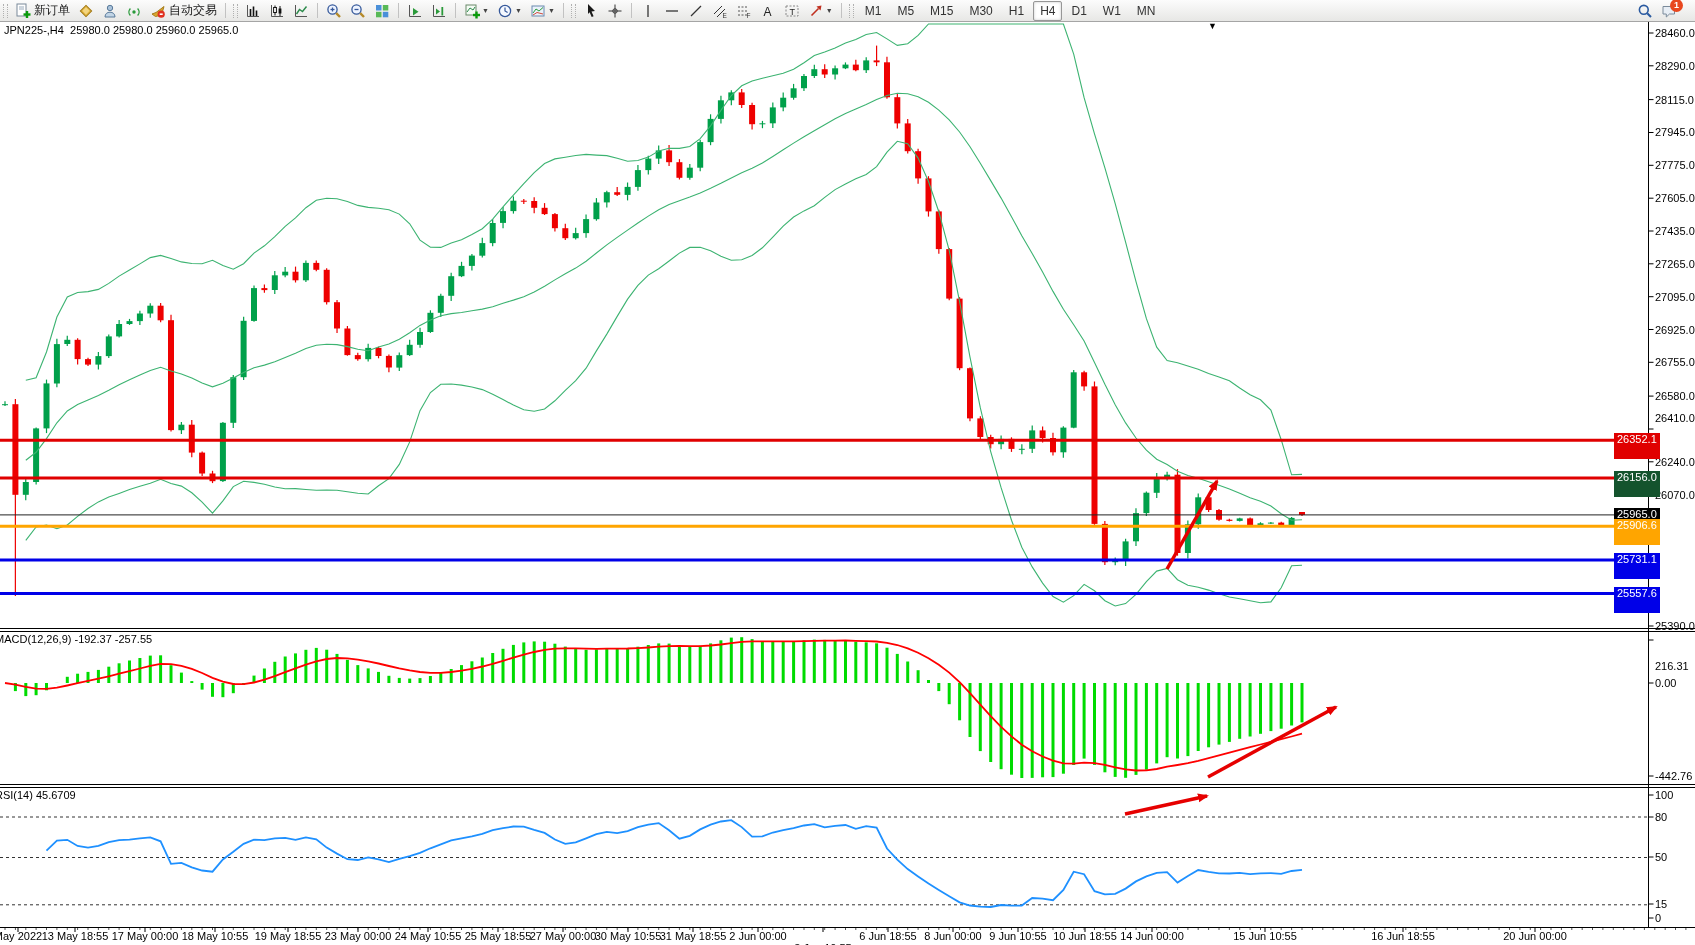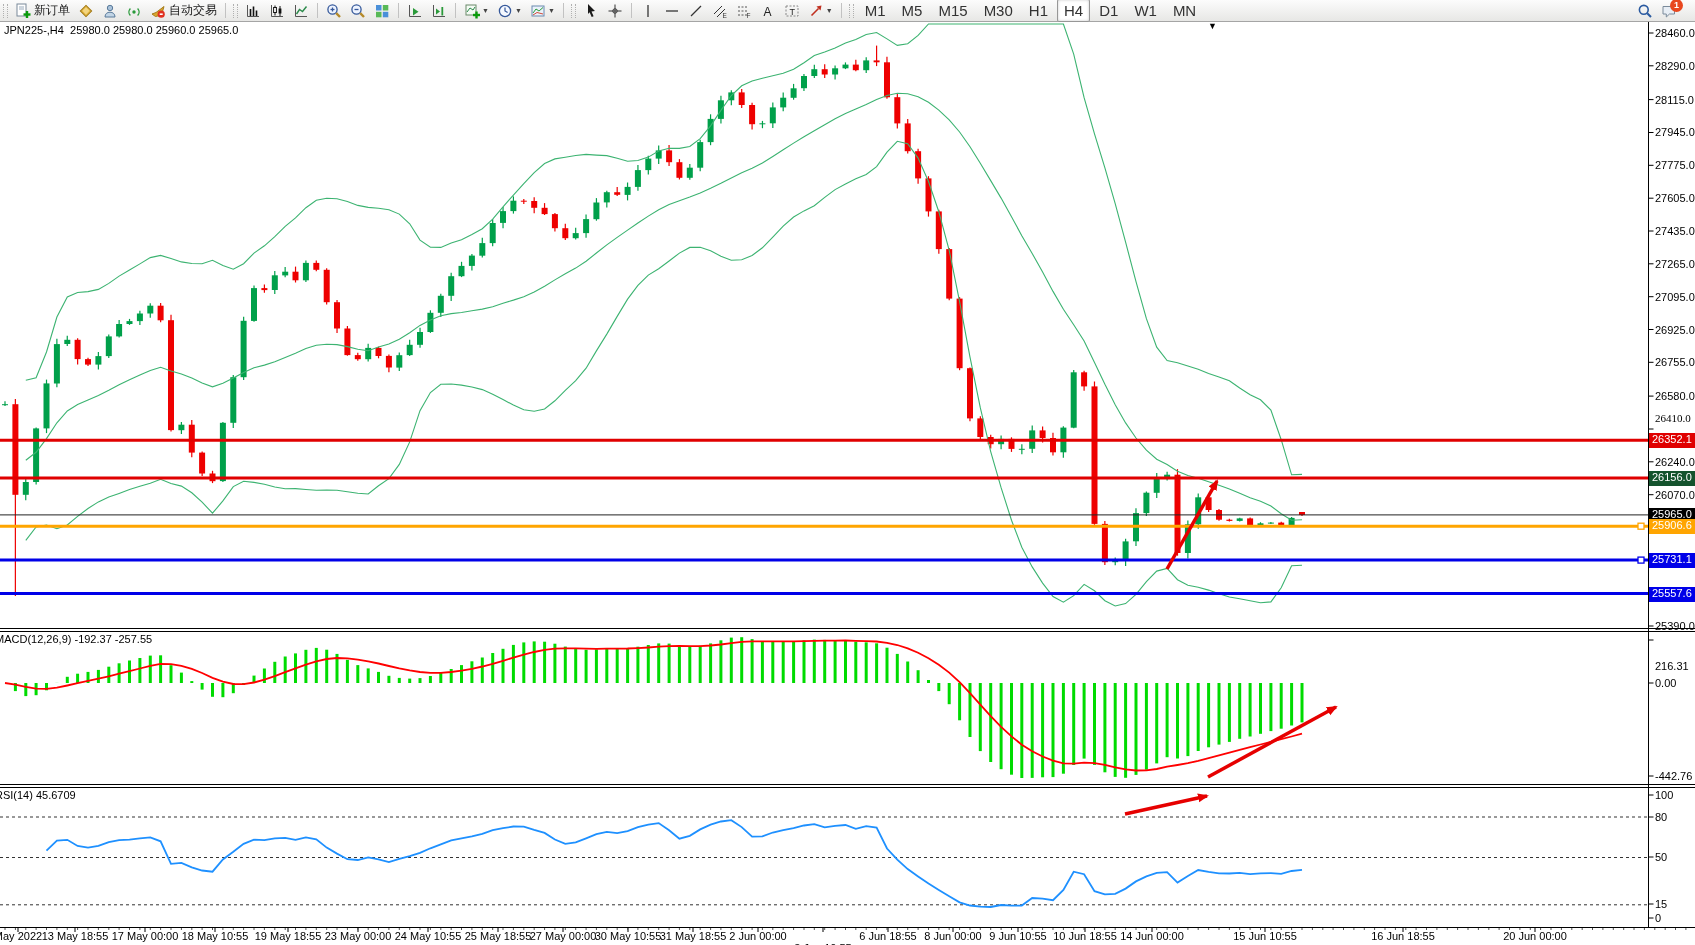--- a/index.html
+++ b/index.html
@@ -8,34 +8,34 @@
   
   #toolbar{position:absolute;left:0;top:0;width:1695px;height:21px;z-index:5;
     background:linear-gradient(#fcfcfc,#e7e7e5);border-bottom:1px solid #a5a5a5;
     display:flex;align-items:center;}
   .tbtn{display:flex;align-items:center;height:19px;padding:0 3px;margin:0 1px;border-radius:2px;}
   .tlabel{font-size:12px;color:#1a1a1a;margin-left:3px;white-space:nowrap;}
   .sep{width:1px;height:15px;background:#c2c2c2;margin:0 4px;}
   .grip{width:3px;height:14px;margin:0 3px;border-left:1px dotted #b0b0b0;border-right:1px dotted #b0b0b0;}
   .ti{width:16px;height:16px;display:block;}
   .caret{font-size:7px;color:#444;margin-left:2px;}
-  .tf{font-size:15px;color:#333;padding:2px 6px;margin:0 1px;border:1px solid transparent;border-radius:2px;}
+  .tf{font-size:12px;color:#333;padding:2px 6px;margin:0 1px;border:1px solid transparent;border-radius:2px;}
   .tf.active{background:#fff;border:1px solid #979797;box-shadow:inset 0 0 3px #c9c9c9;}
   #tf-group{display:flex;align-items:center;}
   .tb-right{margin-left:auto;display:flex;align-items:center;margin-right:8px;}
   .badge{position:relative;width:13px;height:13px;margin-left:-7px;margin-top:-10px;border-radius:7px;
     background:#e8471f;color:#fff;font-size:9px;line-height:13px;text-align:center;font-weight:bold;}
   
   #plot{position:absolute;left:0;top:0;z-index:1;}
   .ovl{position:absolute;z-index:2;font-size:11px;color:#000;white-space:nowrap;}
   #symbol-header{top:24px;left:4px;letter-spacing:0;}
   #macd-label{top:633px;left:-5px;}
   #rsi-label{top:789px;left:-5px;}
   .axlbl{position:absolute;left:1655px;z-index:2;font-size:11px;color:#000;white-space:nowrap;}
-  .chip{position:absolute;left:1649px;width:43px;height:15px;z-index:3;font-size:11px;
+  .chip{position:absolute;left:1614px;width:43px;height:26px;z-index:3;font-size:11px;
     line-height:13px;color:#fff;padding-left:3px;white-space:nowrap;}
   .tmlbl{position:absolute;top:930px;z-index:2;font-size:11px;color:#000;
     transform:translateX(-50%);white-space:nowrap;}
   #shift-marker{top:21px;left:1208px;font-size:9px;color:#000;}
 </style>
 </head>
 <body>
 
 <div id="app">
 
@@ -894,21 +894,21 @@
     <div class="axlbl" style="top: 94px;">28115.0</div>
     <div class="axlbl" style="top: 126px;">27945.0</div>
     <div class="axlbl" style="top: 159px;">27775.0</div>
     <div class="axlbl" style="top: 192px;">27605.0</div>
     <div class="axlbl" style="top: 225px;">27435.0</div>
     <div class="axlbl" style="top: 258px;">27265.0</div>
     <div class="axlbl" style="top: 291px;">27095.0</div>
     <div class="axlbl" style="top: 324px;">26925.0</div>
     <div class="axlbl" style="top: 356px;">26755.0</div>
     <div class="axlbl" style="top: 390px;">26580.0</div>
-    <div class="axlbl" style="top: 412px; font-family: Liberation Serif, serif;">26410.0</div>
+    <div class="axlbl" style="top: 412px;">26410.0</div>
     <div class="axlbl" style="top: 456px;">26240.0</div>
     <div class="axlbl" style="top: 489px;">26070.0</div>
     <div class="axlbl" style="top: 620px;">25390.0</div>
     <div class="axlbl" style="top: 634px; margin-top: 26px;">216.31</div>
     <div class="axlbl" style="top: 677px;">0.00</div>
     <div class="axlbl" style="top: 770px;">-442.76</div>
     <div class="axlbl" style="top: 789px;">100</div>
     <div class="axlbl" style="top: 811px;">80</div>
     <div class="axlbl" style="top: 851px;">50</div>
     <div class="axlbl" style="top: 898px;">15</div>

